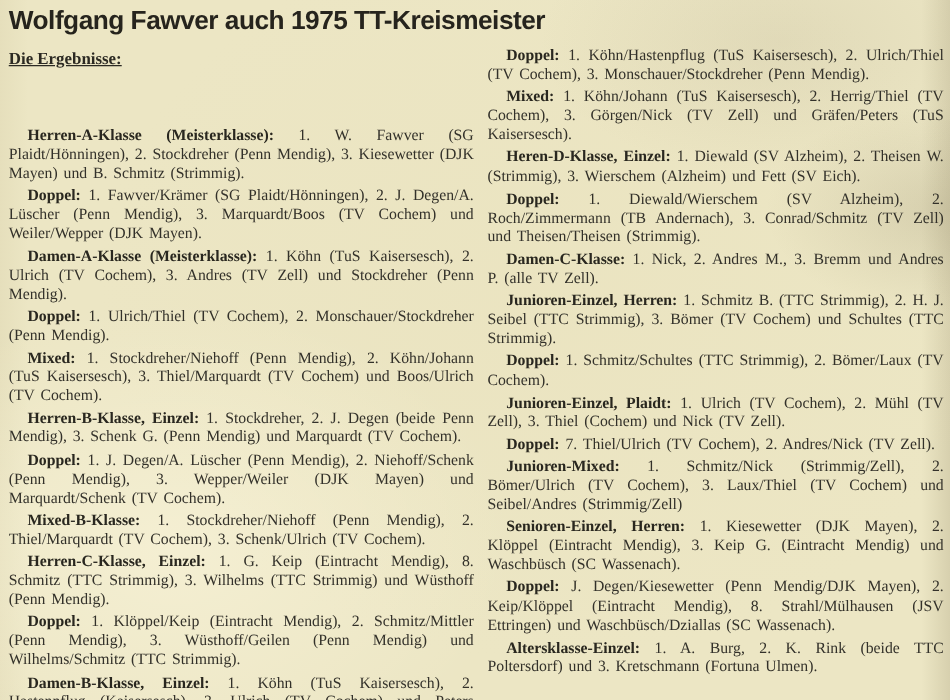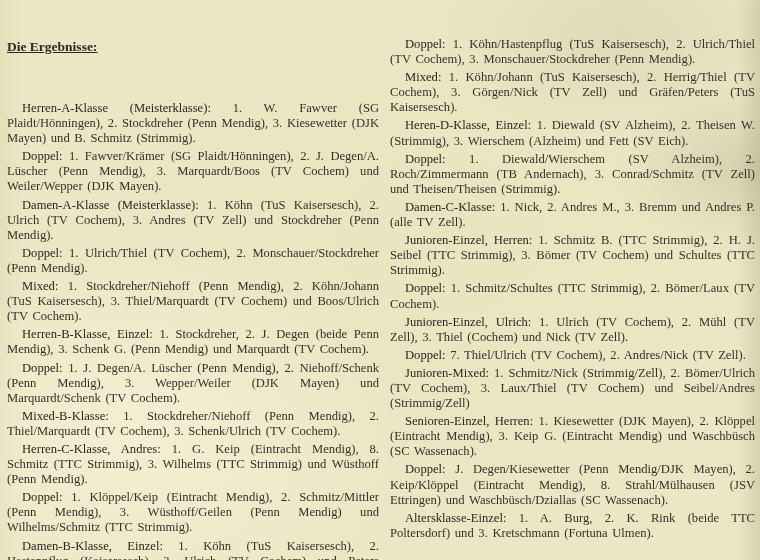--- a/index.html
+++ b/index.html
@@ -26,48 +26,49 @@
   .col{position:absolute;}
   .col-left{left:7px;top:60px;width:372px;margin-top:41px;}
   .col-right{left:390px;top:37px;width:365px;}
   .col p{
     margin:0;padding:0;
     font-size:12.6px;line-height:15.1px;
     text-align:justify;text-indent:15px;
     word-spacing:1.5px;
   }
   .col p + p{margin-top:3px;}
-  .lbl{font-weight:normal;color:#29271f;}
+  .lbl{font-weight:bold;color:#29271f;}
 </style>
 </head>
 <body>
 
 <div class="paper">
+  <div class="title">Wolfgang Fawver auch 1975 TT-Kreismeister</div>
   <div class="subtitle">Die Ergebnisse:</div>
   <div class="col col-left">
       <p><span class="lbl">Herren-A-Klasse (Meisterklasse):</span> <span>1. W. Fawver (SG Plaidt/Hönningen), 2. Stockdreher (Penn Mendig), 3. Kiesewetter (DJK Mayen) und B. Schmitz (Strimmig).</span></p>
       <p><span class="lbl">Doppel:</span> <span>1. Fawver/Krämer (SG Plaidt/Hönningen), 2. J. Degen/A. Lüscher (Penn Mendig), 3. Marquardt/Boos (TV Cochem) und Weiler/Wepper (DJK Mayen).</span></p>
       <p><span class="lbl">Damen-A-Klasse (Meisterklasse):</span> <span>1. Köhn (TuS Kaisersesch), 2. Ulrich (TV Cochem), 3. Andres (TV Zell) und Stockdreher (Penn Mendig).</span></p>
       <p><span class="lbl">Doppel:</span> <span>1. Ulrich/Thiel (TV Cochem), 2. Monschauer/Stockdreher (Penn Mendig).</span></p>
       <p><span class="lbl">Mixed:</span> <span>1. Stockdreher/Niehoff (Penn Mendig), 2. Köhn/Johann (TuS Kaisersesch), 3. Thiel/Marquardt (TV Cochem) und Boos/Ulrich (TV Cochem).</span></p>
       <p><span class="lbl">Herren-B-Klasse, Einzel:</span> <span>1. Stockdreher, 2. J. Degen (beide Penn Mendig), 3. Schenk G. (Penn Mendig) und Marquardt (TV Cochem).</span></p>
       <p><span class="lbl">Doppel:</span> <span>1. J. Degen/A. Lüscher (Penn Mendig), 2. Niehoff/Schenk (Penn Mendig), 3. Wepper/Weiler (DJK Mayen) und Marquardt/Schenk (TV Cochem).</span></p>
       <p><span class="lbl">Mixed-B-Klasse:</span> <span>1. Stockdreher/Niehoff (Penn Mendig), 2. Thiel/Marquardt (TV Cochem), 3. Schenk/Ulrich (TV Cochem).</span></p>
-      <p><span class="lbl">Herren-C-Klasse, Andres:</span> <span>1. G. Keip (Eintracht Mendig), 8. Schmitz (TTC Strimmig), 3. Wilhelms (TTC Strimmig) und Wüsthoff (Penn Mendig).</span></p>
+      <p><span class="lbl">Herren-C-Klasse, Einzel:</span> <span>1. G. Keip (Eintracht Mendig), 8. Schmitz (TTC Strimmig), 3. Wilhelms (TTC Strimmig) und Wüsthoff (Penn Mendig).</span></p>
       <p><span class="lbl">Doppel:</span> <span>1. Klöppel/Keip (Eintracht Mendig), 2. Schmitz/Mittler (Penn Mendig), 3. Wüsthoff/Geilen (Penn Mendig) und Wilhelms/Schmitz (TTC Strimmig).</span></p>
       <p><span class="lbl">Damen-B-Klasse, Einzel:</span> <span>1. Köhn (TuS Kaisersesch), 2. Hastenpflug (Kaisersesch), 3. Ulrich (TV Cochem) und Peters (Kaisersesch).</span></p>
     </div>
   <div class="col col-right">
       <p><span class="lbl">Doppel:</span> <span>1. Köhn/Hastenpflug (TuS Kaisersesch), 2. Ulrich/Thiel (TV Cochem), 3. Monschauer/Stockdreher (Penn Mendig).</span></p>
       <p><span class="lbl">Mixed:</span> <span>1. Köhn/Johann (TuS Kaisersesch), 2. Herrig/Thiel (TV Cochem), 3. Görgen/Nick (TV Zell) und Gräfen/Peters (TuS Kaisersesch).</span></p>
       <p><span class="lbl">Heren-D-Klasse, Einzel:</span> <span>1. Diewald (SV Alzheim), 2. Theisen W. (Strimmig), 3. Wierschem (Alzheim) und Fett (SV Eich).</span></p>
       <p><span class="lbl">Doppel:</span> <span>1. Diewald/Wierschem (SV Alzheim), 2. Roch/Zimmermann (TB Andernach), 3. Conrad/Schmitz (TV Zell) und Theisen/Theisen (Strimmig).</span></p>
       <p><span class="lbl">Damen-C-Klasse:</span> <span>1. Nick, 2. Andres M., 3. Bremm und Andres P. (alle TV Zell).</span></p>
       <p><span class="lbl">Junioren-Einzel, Herren:</span> <span>1. Schmitz B. (TTC Strimmig), 2. H. J. Seibel (TTC Strimmig), 3. Bömer (TV Cochem) und Schultes (TTC Strimmig).</span></p>
       <p><span class="lbl">Doppel:</span> <span>1. Schmitz/Schultes (TTC Strimmig), 2. Bömer/Laux (TV Cochem).</span></p>
-      <p><span class="lbl">Junioren-Einzel, Ulrich:</span> <span>1. Ulrich (TV Cochem), 2. Mühl (TV Zell), 3. Thiel (Cochem) und Nick (TV Zell).</span></p>
+      <p><span class="lbl">Junioren-Einzel, Plaidt:</span> <span>1. Ulrich (TV Cochem), 2. Mühl (TV Zell), 3. Thiel (Cochem) und Nick (TV Zell).</span></p>
       <p><span class="lbl">Doppel:</span> <span>7. Thiel/Ulrich (TV Cochem), 2. Andres/Nick (TV Zell).</span></p>
       <p><span class="lbl">Junioren-Mixed:</span> <span>1. Schmitz/Nick (Strimmig/Zell), 2. Bömer/Ulrich (TV Cochem), 3. Laux/Thiel (TV Cochem) und Seibel/Andres (Strimmig/Zell)</span></p>
       <p><span class="lbl">Senioren-Einzel, Herren:</span> <span>1. Kiesewetter (DJK Mayen), 2. Klöppel (Eintracht Mendig), 3. Keip G. (Eintracht Mendig) und Waschbüsch (SC Wassenach).</span></p>
       <p><span class="lbl">Doppel:</span> <span>J. Degen/Kiesewetter (Penn Mendig/DJK Mayen), 2. Keip/Klöppel (Eintracht Mendig), 8. Strahl/Mülhausen (JSV Ettringen) und Waschbüsch/Dziallas (SC Wassenach).</span></p>
       <p><span class="lbl">Altersklasse-Einzel:</span> <span>1. A. Burg, 2. K. Rink (beide TTC Poltersdorf) und 3. Kretschmann (Fortuna Ulmen).</span></p>
     </div>
 </div>
 
 </body></html>

